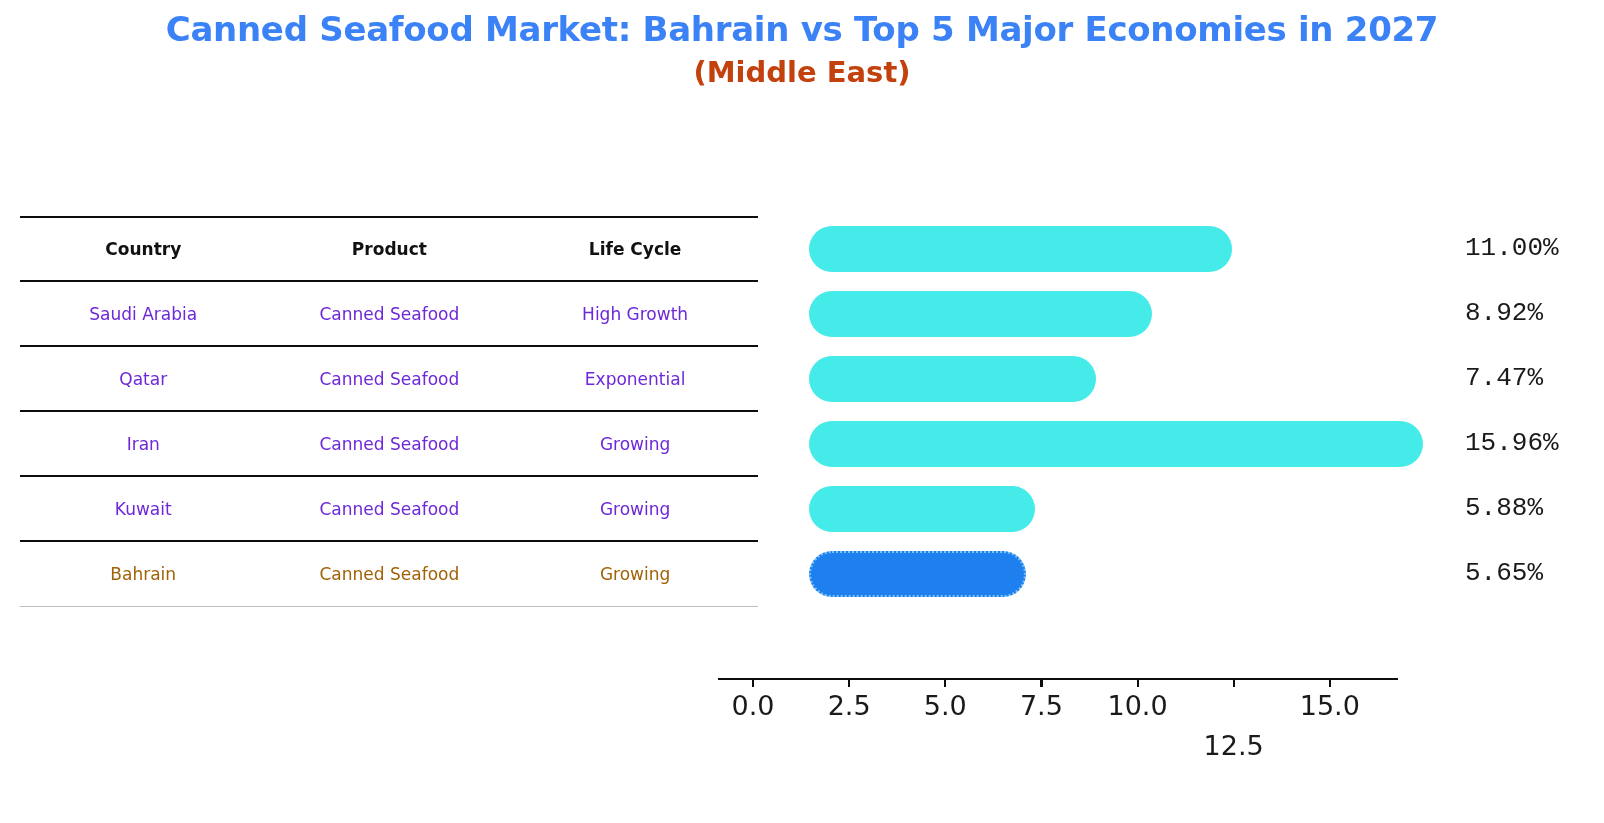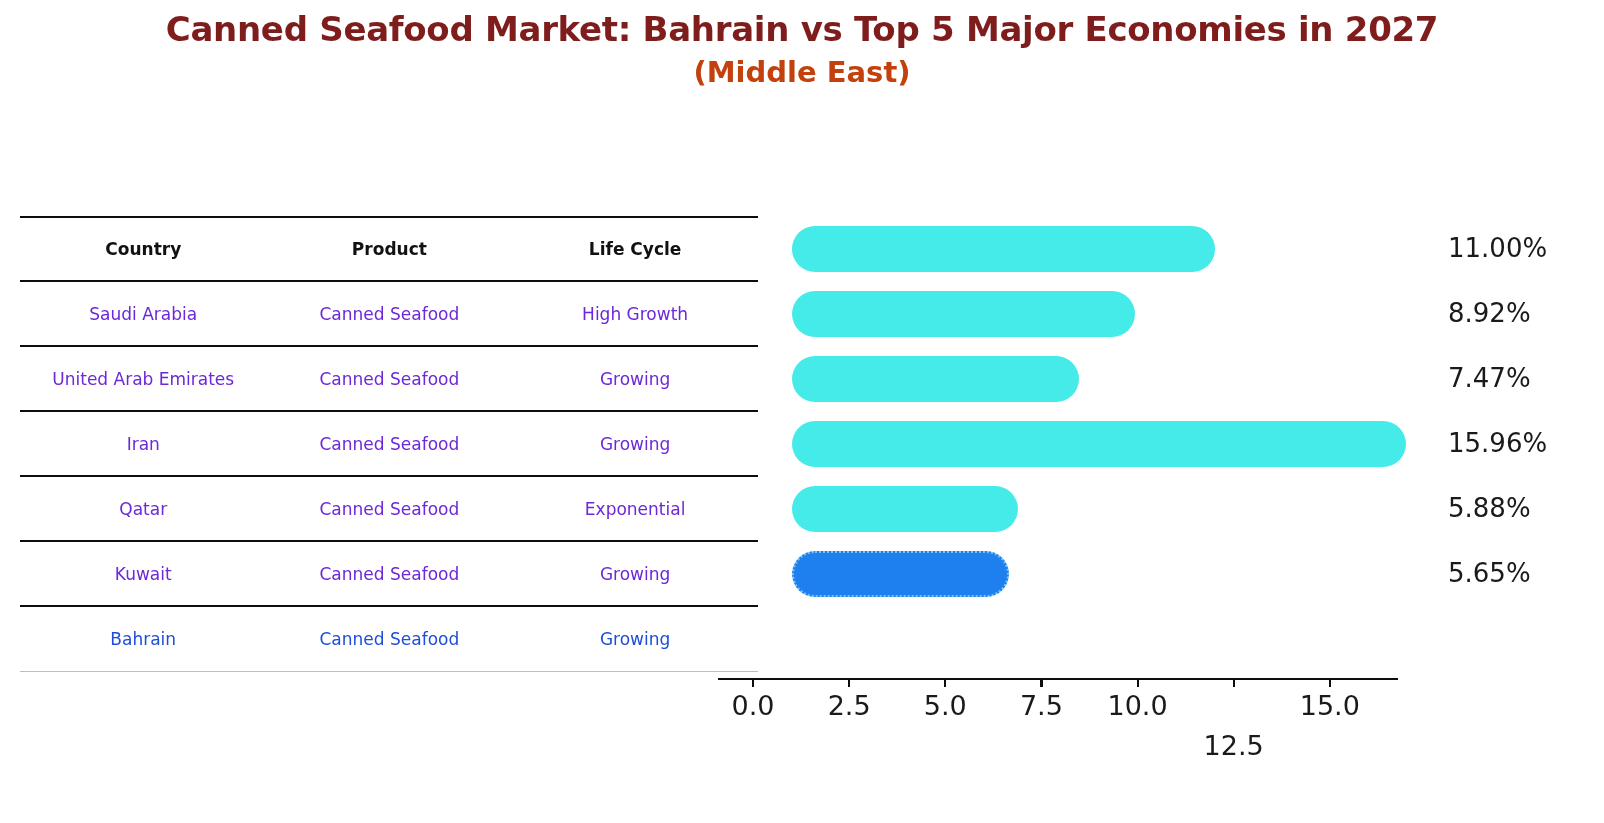--- a/index.html
+++ b/index.html
@@ -16,21 +16,21 @@
 
   
   #title-block {
     position: absolute;
     top: 8px; left: 0; width: 1604px;
     text-align: center;
   }
   #chart-title {
     font-size: 34px;
     font-weight: bold;
-    color: #7f1d1d;
+    color: #3b82f6;
     letter-spacing: -0.3px;
     line-height: 1.28;
     padding: 0 40px;
   }
   #chart-subtitle {
     font-size: 29px;
     font-weight: bold;
     color: #c2410c;
     line-height: 1.3;
     margin-top: 2px;
@@ -67,37 +67,38 @@
     font-size: 17px;
     color: #6d28d9;
     text-align: center;
     height: 65px;
     vertical-align: middle;
     border-bottom: 2.0px solid #0d0d0d;
     padding: 0;
     white-space: nowrap;
   }
   table.data-table tbody tr.highlight-row td {
-    color: #1d4ed8;
+    color: #a16207;
     border-bottom: 1.1px solid #bdbdbd;
   }
 
   
   #chart-panel {
     position: absolute;
     left: 758px;
     top: 216px;
     width: 700px;
     height: 462px;
   }
   #plot-area {
     position: absolute;
-    left: 0; top: 0;
+    left: 17px; top: 0;
     width: 700px;
     height: 462px;
+    font-family: Liberation Mono, monospace;
   }
   .bar-row {
     position: absolute;
     left: 0;
     height: 65px;
     width: 100%;
   }
   .bar {
     position: absolute;
     top: 9.5px;
@@ -172,33 +173,28 @@
         <th>Life Cycle</th>
       </tr>
     </thead>
     <tbody id="table-body">
         <tr>
           <td>Saudi Arabia</td>
           <td>Canned Seafood</td>
           <td>High Growth</td>
         </tr>
         <tr>
-          <td>United Arab Emirates</td>
+          <td>Qatar</td>
+          <td>Canned Seafood</td>
+          <td>Exponential</td>
+        </tr>
+        <tr>
+          <td>Iran</td>
           <td>Canned Seafood</td>
           <td>Growing</td>
-        </tr>
-        <tr>
-          <td>Iran</td>
-          <td>Canned Seafood</td>
-          <td>Growing</td>
-        </tr>
-        <tr>
-          <td>Qatar</td>
-          <td>Canned Seafood</td>
-          <td>Exponential</td>
         </tr>
         <tr>
           <td>Kuwait</td>
           <td>Canned Seafood</td>
           <td>Growing</td>
         </tr>
         <tr class="highlight-row">
           <td>Bahrain</td>
           <td>Canned Seafood</td>
           <td>Growing</td>

